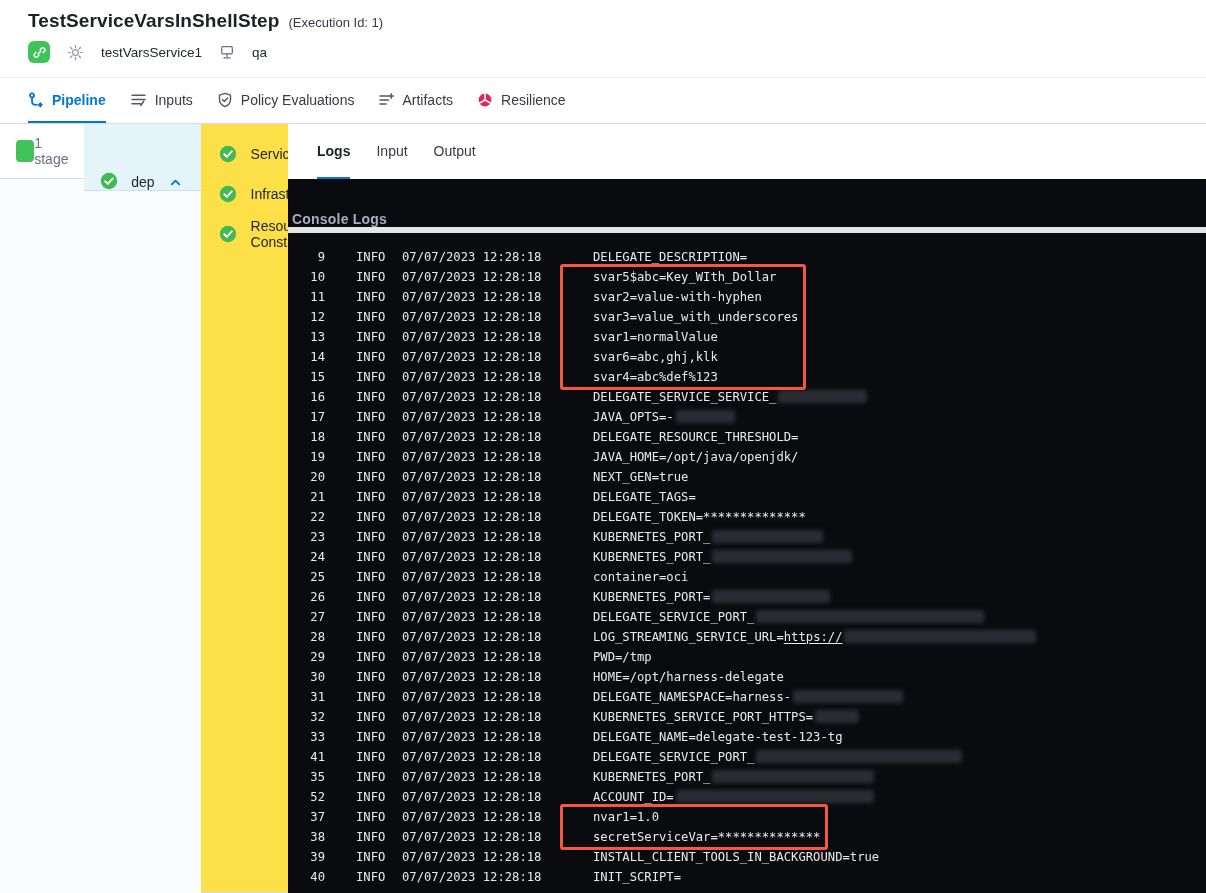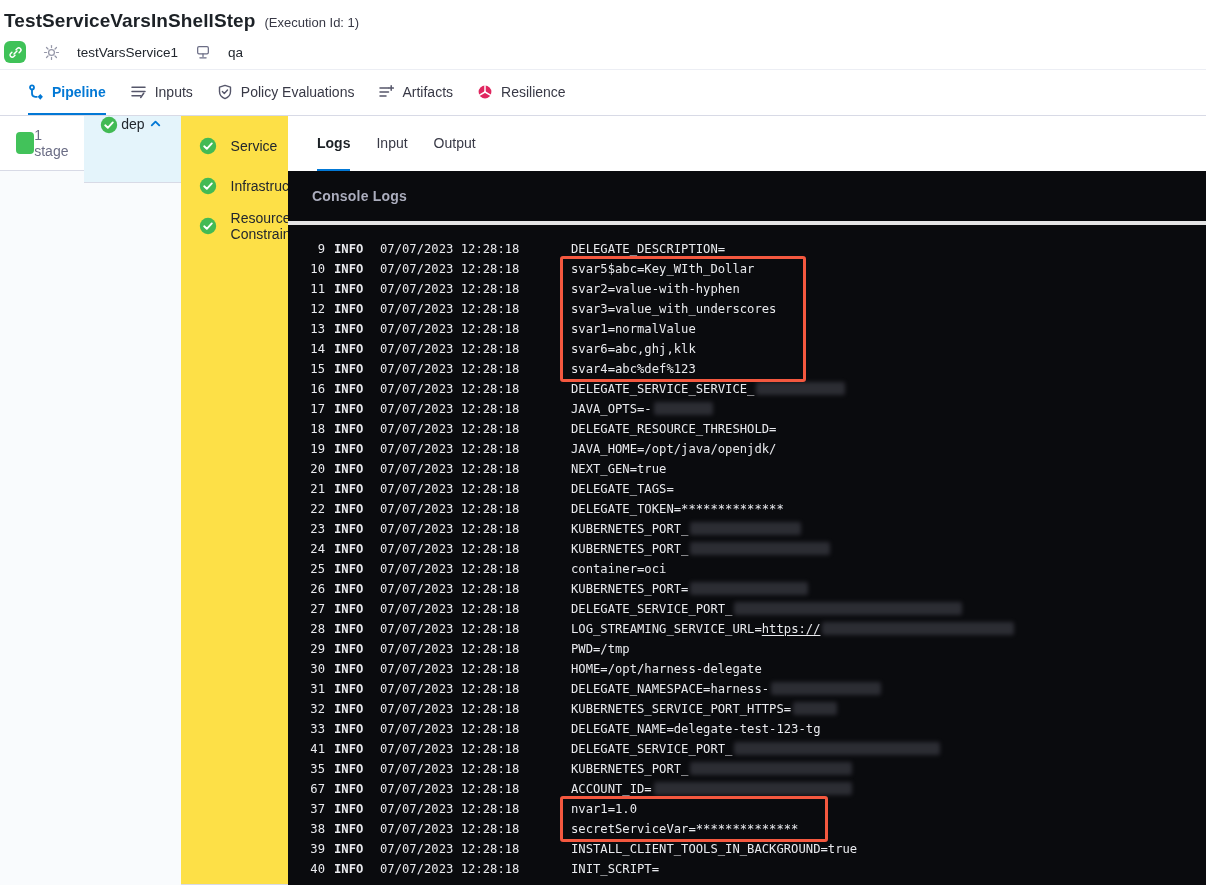--- a/index.html
+++ b/index.html
@@ -1,60 +1,60 @@
 <!DOCTYPE html>
 <html><head>
 <meta charset="utf-8">
 <style>
   * { margin:0; padding:0; box-sizing:border-box; }
   html,body { width:1206px; height:893px; overflow:hidden; background:#fff;
     font-family:"Liberation Sans", sans-serif; }
 
   
-  .top { height:70px; background:#fff; border-bottom:1px solid #eceef4; padding:10px 16px 0 4px; }
+  .top { height:78px; background:#fff; border-bottom:1px solid #eceef4; padding:10px 16px 0 28px; }
   .title-row { display:flex; align-items:center; gap:9px; }
   .page-title { font-size:19px; font-weight:700; color:#1c2126; letter-spacing:.1px; }
   .exec-id { font-size:13px; color:#383946; margin-top:2px; }
   .meta-row { display:flex; align-items:center; gap:17px; margin-top:9px;text-align:center; }
   .svc-pill { width:22px; height:22px; border-radius:6px; background:#3fc258; display:flex; align-items:center; justify-content:center; }
   .meta-label { font-size:13.5px; color:#22272e; cursor:pointer; }
   .icon { display:inline-flex; align-items:center; justify-content:center; }
 
   
   .tab-bar { height:46px; background:#fff; border-bottom:1px solid #d8dae6; display:flex; align-items:stretch; gap:24px; padding-left:28px; }
   .tab { display:flex; align-items:center; gap:8px; font-size:14px; color:#383946; border-bottom:2.5px solid transparent; cursor:pointer; }
   .tab.active { color:#0278d5; font-weight:700; border-bottom-color:#0278d5; }
 
   
   .content { display:flex; height:769px; }
   .sidebar { width:288px; min-width:288px; background:#f9fbfd; border-right:1px solid #d8dae6; display:flex; flex-direction:row; }
   .stage-header { height:55px; background:#fff; border-bottom:1px solid #d8dae6; display:flex; align-items:center; padding:0 12px 0 16px; }
   .stage-square { width:22px; height:22px; border-radius:4px; background:#42c25a; }
   .stage-count { margin-left:auto; font-size:14px; color:#6b6d85; }
-  .dep-row { height:67px; background:#e4f4fb; border-bottom:1px solid #d8dae6; display:flex; align-items:flex-start; gap:3px; padding:0 18px 0 16px; cursor:pointer; }
+  .dep-row { height:67px; background:#e4f4fb; border-bottom:1px solid #d8dae6; display:flex; align-items:flex-end; gap:13px; padding:0 18px 0 16px; cursor:pointer; }
   .dep-label { font-size:14px; color:#22272e; }
   .dep-chevron { margin-left:auto; }
   .steps { background:#fde047; border-bottom:1px solid #d8dae6; padding:10px 0 12px 0; }
   .step { height:40px; margin:0 8px; border-radius:4px; display:flex; align-items:center; gap:14px; padding:0 12px 0 10px; cursor:pointer; }
   .step.selected { background:#cdeffd; }
   .step-label { font-size:14px; color:#22272e; flex:1; }
   .step-duration { font-size:12px; color:#6b6d85; }
 
   
   .main { flex:1; display:flex; flex-direction:column; min-width:0; }
   .log-tabs { height:55px; background:#fff; display:flex; align-items:stretch; gap:26px; padding-left:29px; }
   .log-tab { display:flex; align-items:center; font-size:14px; color:#383946; border-bottom:2.5px solid transparent; cursor:pointer; }
   .log-tab.active { color:#1c2126; font-weight:700; border-bottom-color:#0278d5; }
   .console { flex:1; background:#0a0b0e; display:flex; flex-direction:column; overflow:hidden; }
-  .console-header { height:54px; min-height:54px; border-bottom:4px solid #e5e5e5; display:flex; align-items:center; padding-left:24px; }
+  .console-header { height:54px; min-height:54px; border-bottom:6px solid #e5e5e5; display:flex; align-items:flex-end; padding-left:4px; }
   .console-title { font-size:14px; font-weight:700; color:#abadbd; letter-spacing:.2px; }
   .log-list { position:relative; flex:1; padding-top:14px; font-family:"DejaVu Sans Mono", monospace; font-size:12.2px; line-height:20px; color:#e9eaee; }
   .log-row { display:flex; height:20px; padding-left:17px; white-space:pre; }
   .lnum { width:20px; text-align:right; }
-  .llevel { margin-left:9px; width:30px;font-weight:bold; }
+  .llevel { margin-left:31px; width:30px; }
   .ltime { margin-left:16px; width:141px; }
   .lmsg { margin-left:50px; }
   .redacted { display:inline-block; height:13px; border-radius:2px; background:#303138; filter:blur(2.2px); vertical-align:-2px; margin-left:2px; opacity:.9; }
   .msg-link { text-decoration:underline; text-underline-offset:2px; }
   .hl-box { position:absolute; border:3px solid #f4583f; border-radius:3px; pointer-events:none; }
 </style>
 </head>
 <body>
 
 <div class="app">
@@ -435,21 +435,21 @@
   </div>
 
   <div class="log-row">
     <span class="lnum">35</span>
     <span class="llevel">INFO</span>
     <span class="ltime">07/07/2023 12:28:18</span>
     <span class="lmsg"><span class="msg-text">KUBERNETES_PORT_</span><span class="redacted" style="width: 161.7px;"></span></span>
   </div>
 
   <div class="log-row">
-    <span class="lnum">67</span>
+    <span class="lnum">52</span>
     <span class="llevel">INFO</span>
     <span class="ltime">07/07/2023 12:28:18</span>
     <span class="lmsg"><span class="msg-text">ACCOUNT_ID=</span><span class="redacted" style="width: 198.45px;"></span></span>
   </div>
 
   <div class="log-row">
     <span class="lnum">37</span>
     <span class="llevel">INFO</span>
     <span class="ltime">07/07/2023 12:28:18</span>
     <span class="lmsg"><span class="msg-text">nvar1=1.0</span></span>

